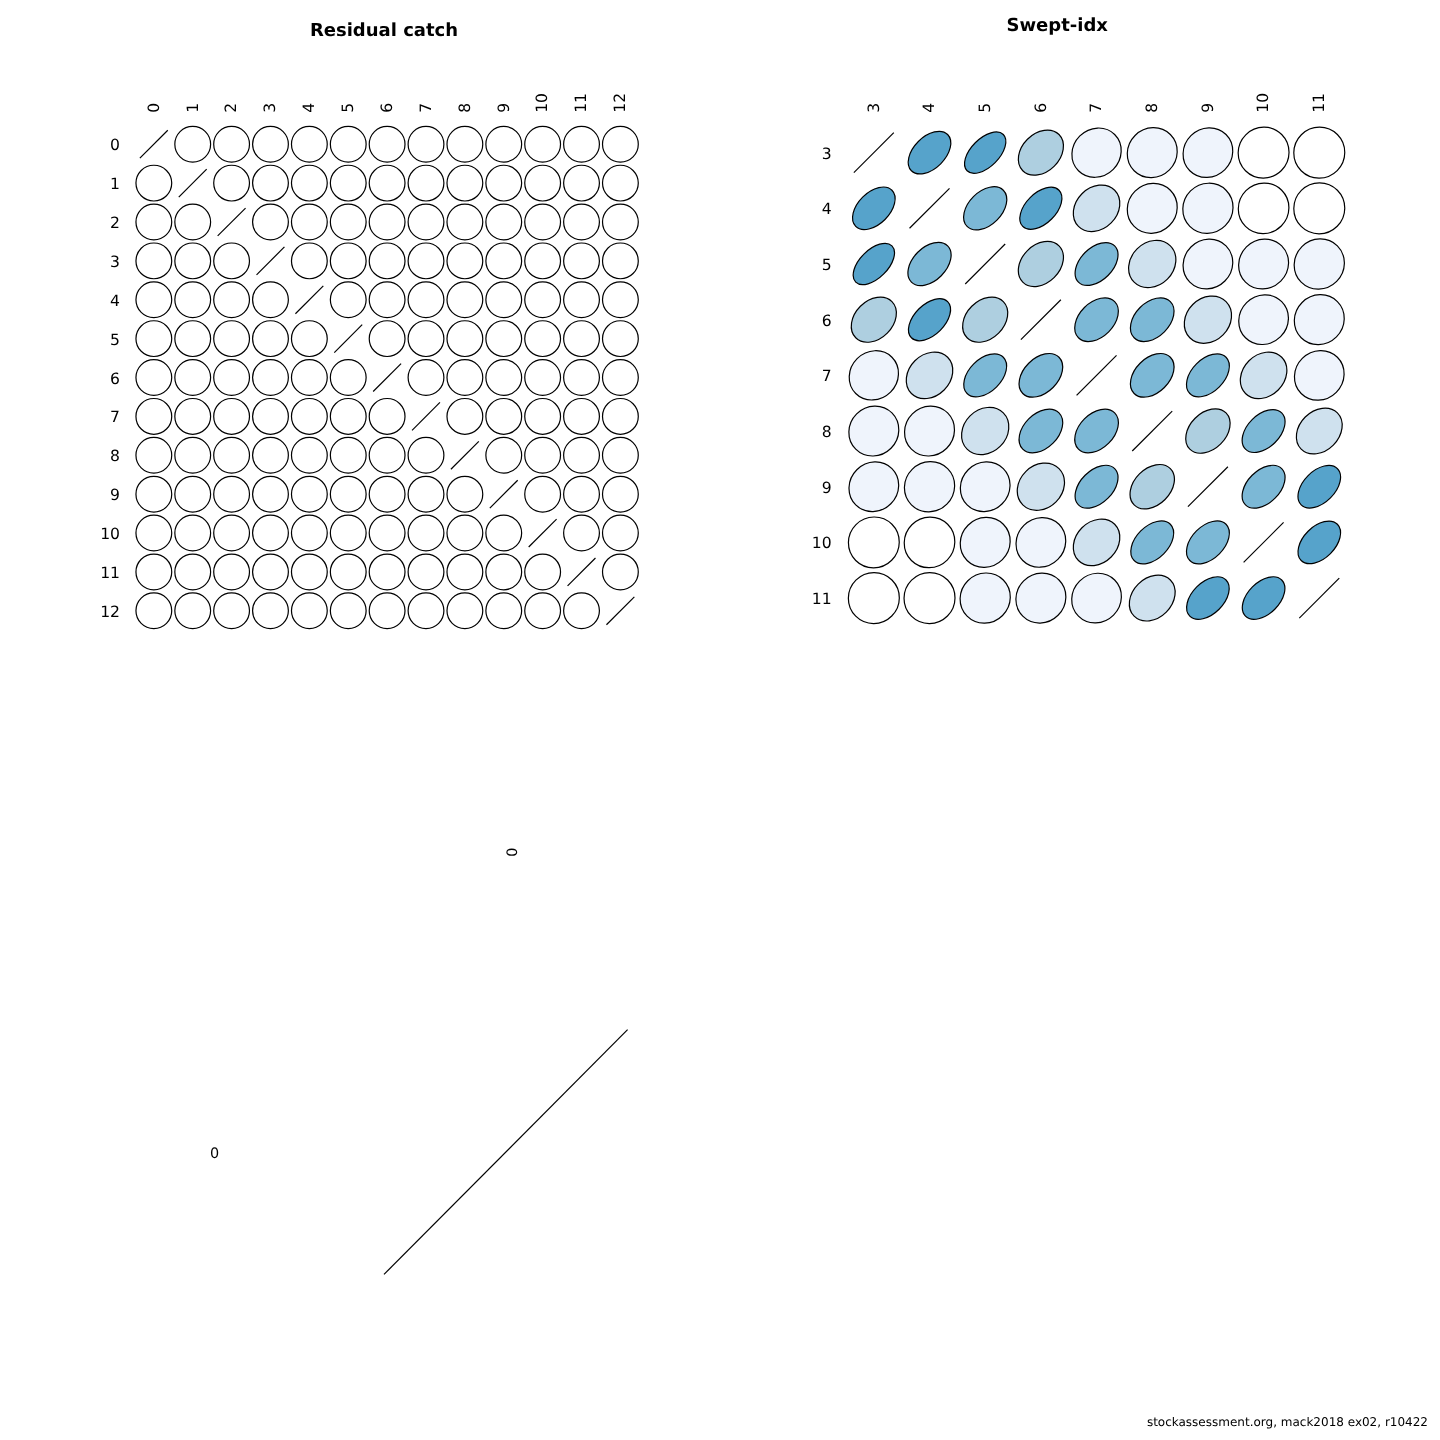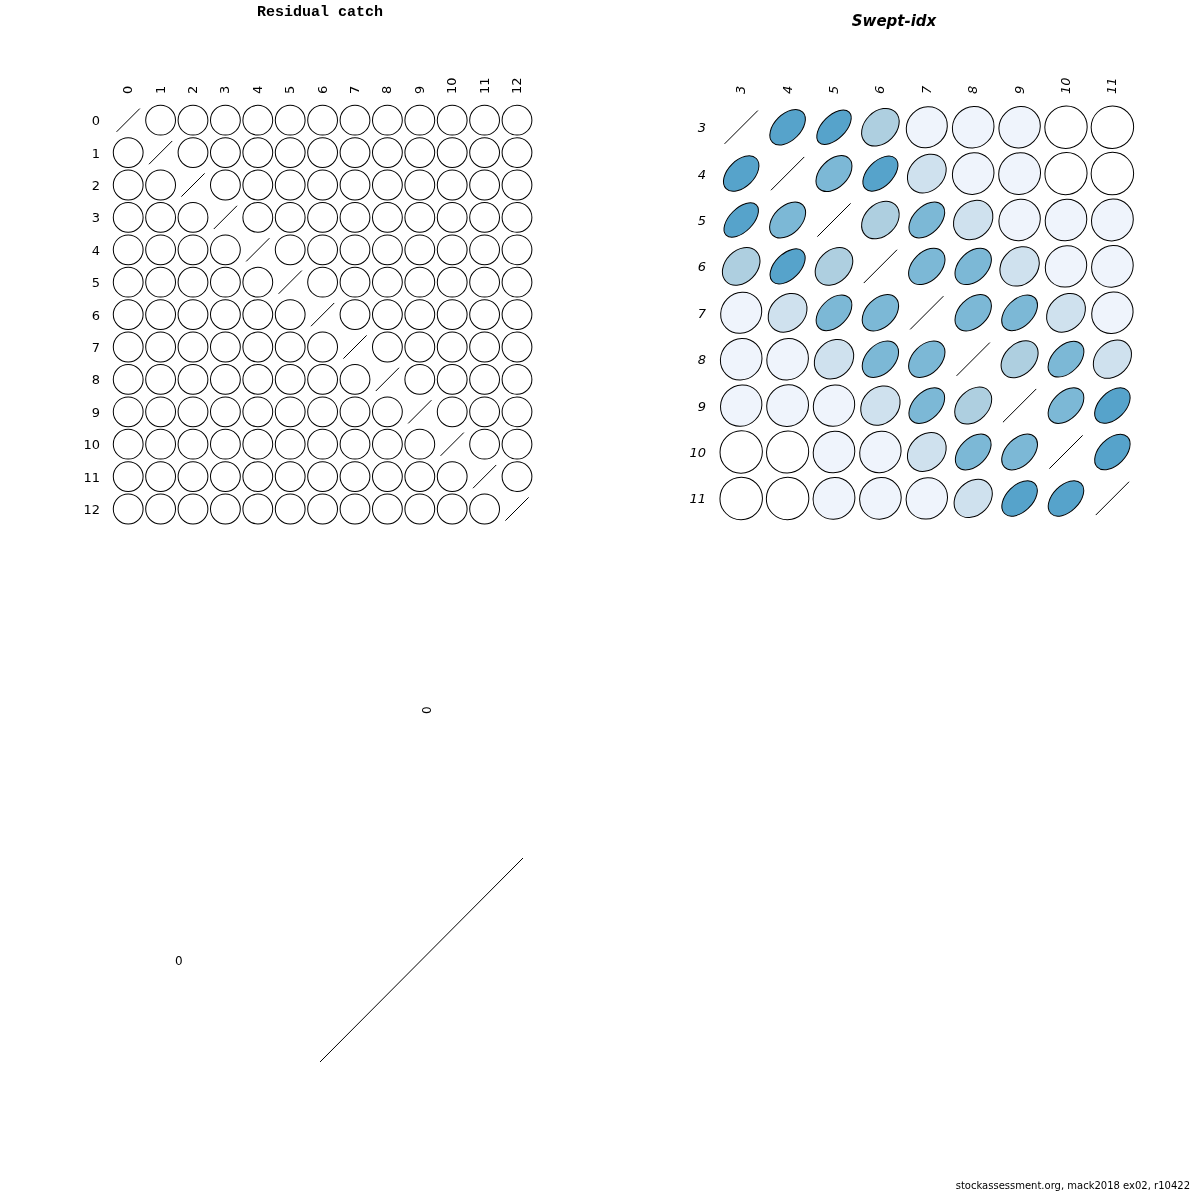--- a/index.html
+++ b/index.html
@@ -50,21 +50,21 @@
   }
   .lone-label.rot {
     transform: rotate(-90deg);
     transform-origin: left top;
   }
 </style>
 </head>
 <body>
 
 <div class="panel" style="left:60px; top:0px; width:520px; height:560px;">
-  <div class="panel-title" style="left:0px; top:4px; width:520px;font-family:Liberation Mono, monospace;">Residual catch</div>
+  <div class="panel-title" style="left:0px; top:16px; width:520px;">Residual catch</div>
   <svg class="matrix-svg" id="svg-residual-catch" style="left:0px; top:40px;" width="520" height="500" viewBox="0 0 520 500">
       <text class="tick-label" x="72.2" y="54" text-anchor="start" transform="rotate(-90 72.2 54)">0</text>
       <text class="tick-label" x="104.6" y="54" text-anchor="start" transform="rotate(-90 104.6 54)">1</text>
       <text class="tick-label" x="137" y="54" text-anchor="start" transform="rotate(-90 137 54)">2</text>
       <text class="tick-label" x="169.39999999999998" y="54" text-anchor="start" transform="rotate(-90 169.39999999999998 54)">3</text>
       <text class="tick-label" x="201.79999999999998" y="54" text-anchor="start" transform="rotate(-90 201.79999999999998 54)">4</text>
       <text class="tick-label" x="234.2" y="54" text-anchor="start" transform="rotate(-90 234.2 54)">5</text>
       <text class="tick-label" x="266.6" y="54" text-anchor="start" transform="rotate(-90 266.6 54)">6</text>
       <text class="tick-label" x="299" y="54" text-anchor="start" transform="rotate(-90 299 54)">7</text>
       <text class="tick-label" x="331.4" y="54" text-anchor="start" transform="rotate(-90 331.4 54)">8</text>
@@ -250,21 +250,21 @@
       <ellipse cx="262.6" cy="469" rx="14.904" ry="14.904" fill="#ffffff" stroke="#000000" stroke-width="1" transform="rotate(-45 262.6 469)"></ellipse>
       <ellipse cx="295" cy="469" rx="14.904" ry="14.904" fill="#ffffff" stroke="#000000" stroke-width="1" transform="rotate(-45 295 469)"></ellipse>
       <ellipse cx="327.4" cy="469" rx="14.904" ry="14.904" fill="#ffffff" stroke="#000000" stroke-width="1" transform="rotate(-45 327.4 469)"></ellipse>
       <ellipse cx="359.8" cy="469" rx="14.904" ry="14.904" fill="#ffffff" stroke="#000000" stroke-width="1" transform="rotate(-45 359.8 469)"></ellipse>
       <ellipse cx="392.2" cy="469" rx="14.904" ry="14.904" fill="#ffffff" stroke="#000000" stroke-width="1" transform="rotate(-45 392.2 469)"></ellipse>
       <ellipse cx="424.59999999999997" cy="469" rx="14.904" ry="14.904" fill="#ffffff" stroke="#000000" stroke-width="1" transform="rotate(-45 424.59999999999997 469)"></ellipse>
       <line x1="445.37488" y1="480.62512" x2="468.62512" y2="457.37488" stroke="#000000" stroke-width="1"></line>
     </svg>
 </div>
 
-<div class="panel" style="left:634px; top:0px; width:520px; height:560px;font-style:italic;">
+<div class="panel" style="left:621px; top:0px; width:520px; height:560px;">
   <div class="panel-title" style="left:0px; top:12px; width:520px;">Swept-idx</div>
   <svg class="matrix-svg" id="svg-swept-idx" style="left:0px; top:40px;" width="520" height="500" viewBox="0 0 520 500">
       <text class="tick-label" x="111.2" y="54" text-anchor="start" transform="rotate(-90 111.2 54)">3</text>
       <text class="tick-label" x="157.6" y="54" text-anchor="start" transform="rotate(-90 157.6 54)">4</text>
       <text class="tick-label" x="204" y="54" text-anchor="start" transform="rotate(-90 204 54)">5</text>
       <text class="tick-label" x="250.4" y="54" text-anchor="start" transform="rotate(-90 250.4 54)">6</text>
       <text class="tick-label" x="296.79999999999995" y="54" text-anchor="start" transform="rotate(-90 296.79999999999995 54)">7</text>
       <text class="tick-label" x="343.2" y="54" text-anchor="start" transform="rotate(-90 343.2 54)">8</text>
       <text class="tick-label" x="389.59999999999997" y="54" text-anchor="start" transform="rotate(-90 389.59999999999997 54)">9</text>
       <text class="tick-label" x="436" y="54" text-anchor="start" transform="rotate(-90 436 54)">10</text>

